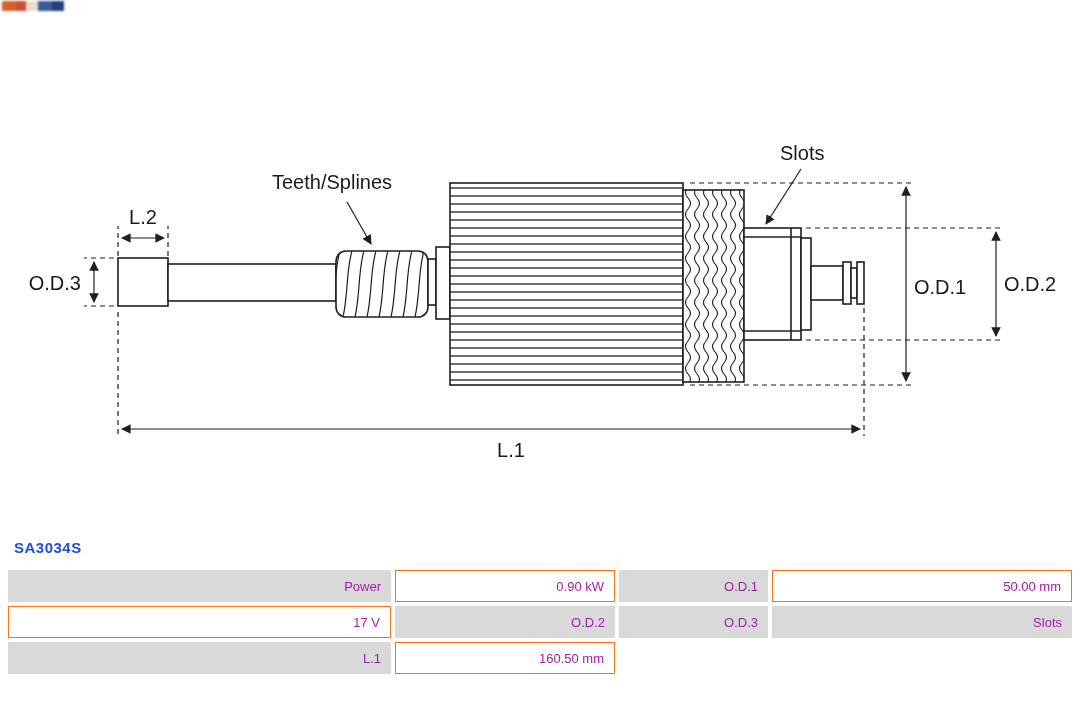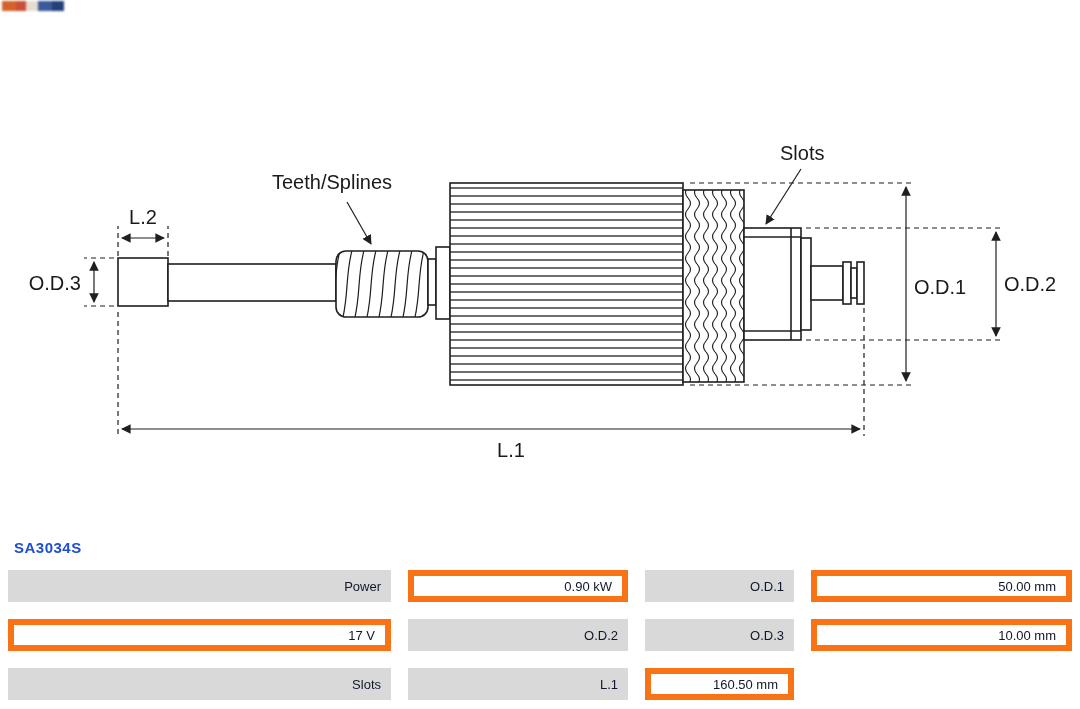--- a/index.html
+++ b/index.html
@@ -22,32 +22,32 @@
   .part-number {
     position:absolute; left:14px; top:539px;
     font-size:15px; font-weight:bold; color:#1d4ed8;
     letter-spacing:0.5px;
   }
 
   .spec-table {
     position:absolute; left:8px; top:570px; width:1064px;
     display:grid;
     grid-template-columns:383px 220px 149px 1fr;
-    gap:17px;
+    gap:4px;
     background:#ffffff;
-    font-size:13px; color:#0f172a;
+    font-size:13px; color:#a21caf;
   }
   .cell {
     height:32px;
     display:flex; align-items:center; justify-content:flex-end;
     padding-right:10px;
     white-space:nowrap;
   }
   .cell.label { background:#d9d9d9; }
-  .cell.value { background:#ffffff; border:6px solid #f97316; }
+  .cell.value { background:#ffffff; border:1px solid #f97316; }
 </style>
 </head>
 <body>
 
 <div class="page">
 
   <div class="logo">
     <span style="width:14px;background:#d4622a"></span>
     <span style="width:10px;background:#c94f35"></span>
     <span style="width:12px;background:#e6ddcf"></span>
@@ -151,20 +151,19 @@
   <div class="spec-table">
     <div class="cell label">Power</div>
     <div class="cell value">0.90 kW</div>
     <div class="cell label">O.D.1</div>
     <div class="cell value">50.00 mm</div>
 
     <div class="cell value">17 V</div>
     <div class="cell label">O.D.2</div>
 
     <div class="cell label">O.D.3</div>
-    <div class="cell value">10.00 mm</div>
 
     <div class="cell label">Slots</div>
     <div class="cell label">L.1</div>
     <div class="cell value">160.50 mm</div>
   </div>
 
 </div>
 
 </body></html>

